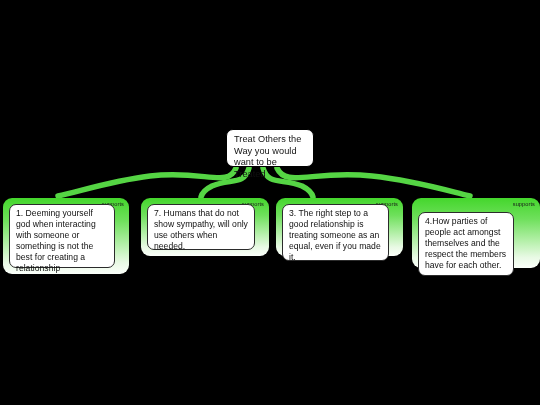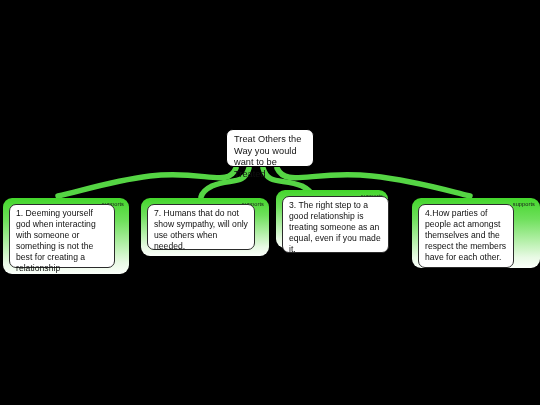--- a/index.html
+++ b/index.html
@@ -99,27 +99,27 @@
     </div>
   </div>
 
   <div class="support-node" style="left:141px; top:198px; width:128px; height:58px;">
     <span class="support-label">supports</span>
     <div class="support-text" style="width:108px; height:46px;">
       <span>7. Humans that do not show sympathy, will only use others when needed.</span>
     </div>
   </div>
 
-  <div class="support-node" style="left:276px; top:190px; width:112px; height:58px;">
+  <div class="support-node" style="left:276px; top:198px; width:127px; height:58px;">
     <span class="support-label">supports</span>
     <div class="support-text" style="width:107px; height:57px;">
       <span>3. The right step to a good relationship is treating someone as an equal, even if you made it.</span>
     </div>
   </div>
 
   <div class="support-node" style="left:412px; top:198px; width:128px; height:70px;">
     <span class="support-label">supports</span>
-    <div class="support-text" style="width:96px; height:64px;">
+    <div class="support-text" style="width:96px; height:64px;margin-top:8px;">
       <span>4.How parties of people act amongst themselves and the respect the members have for each other.</span>
     </div>
   </div>
 
 </div>
 
 </body></html>

